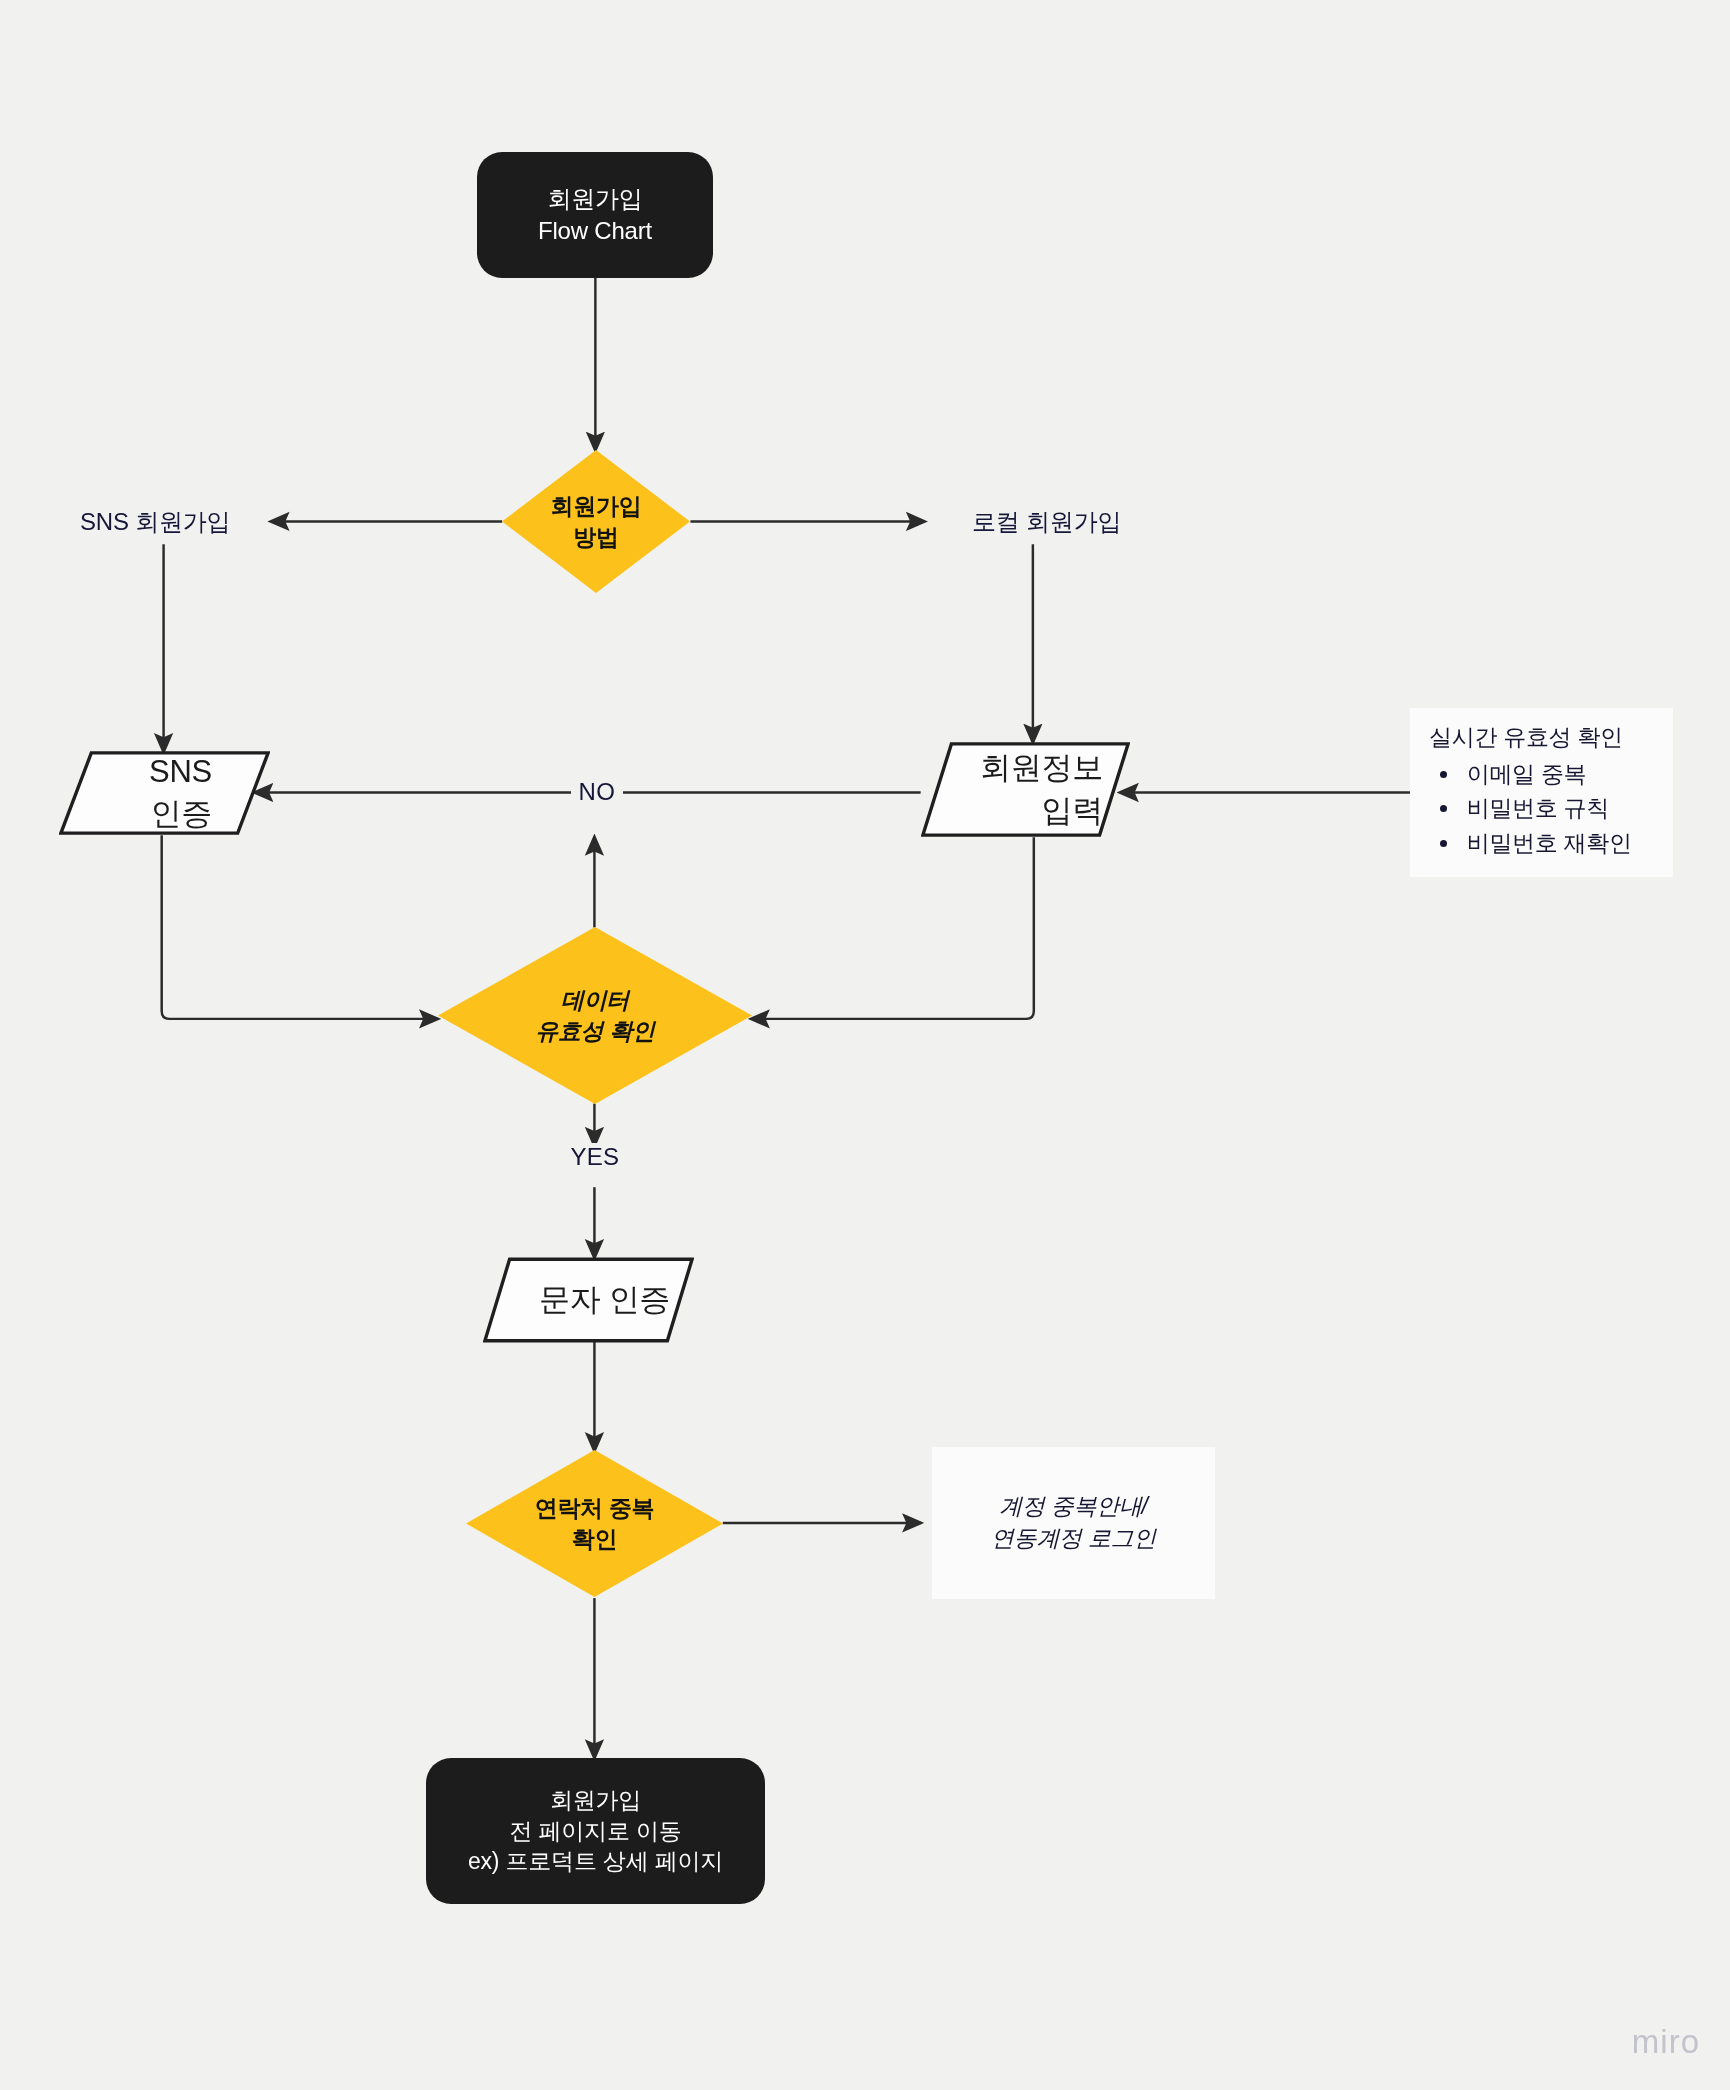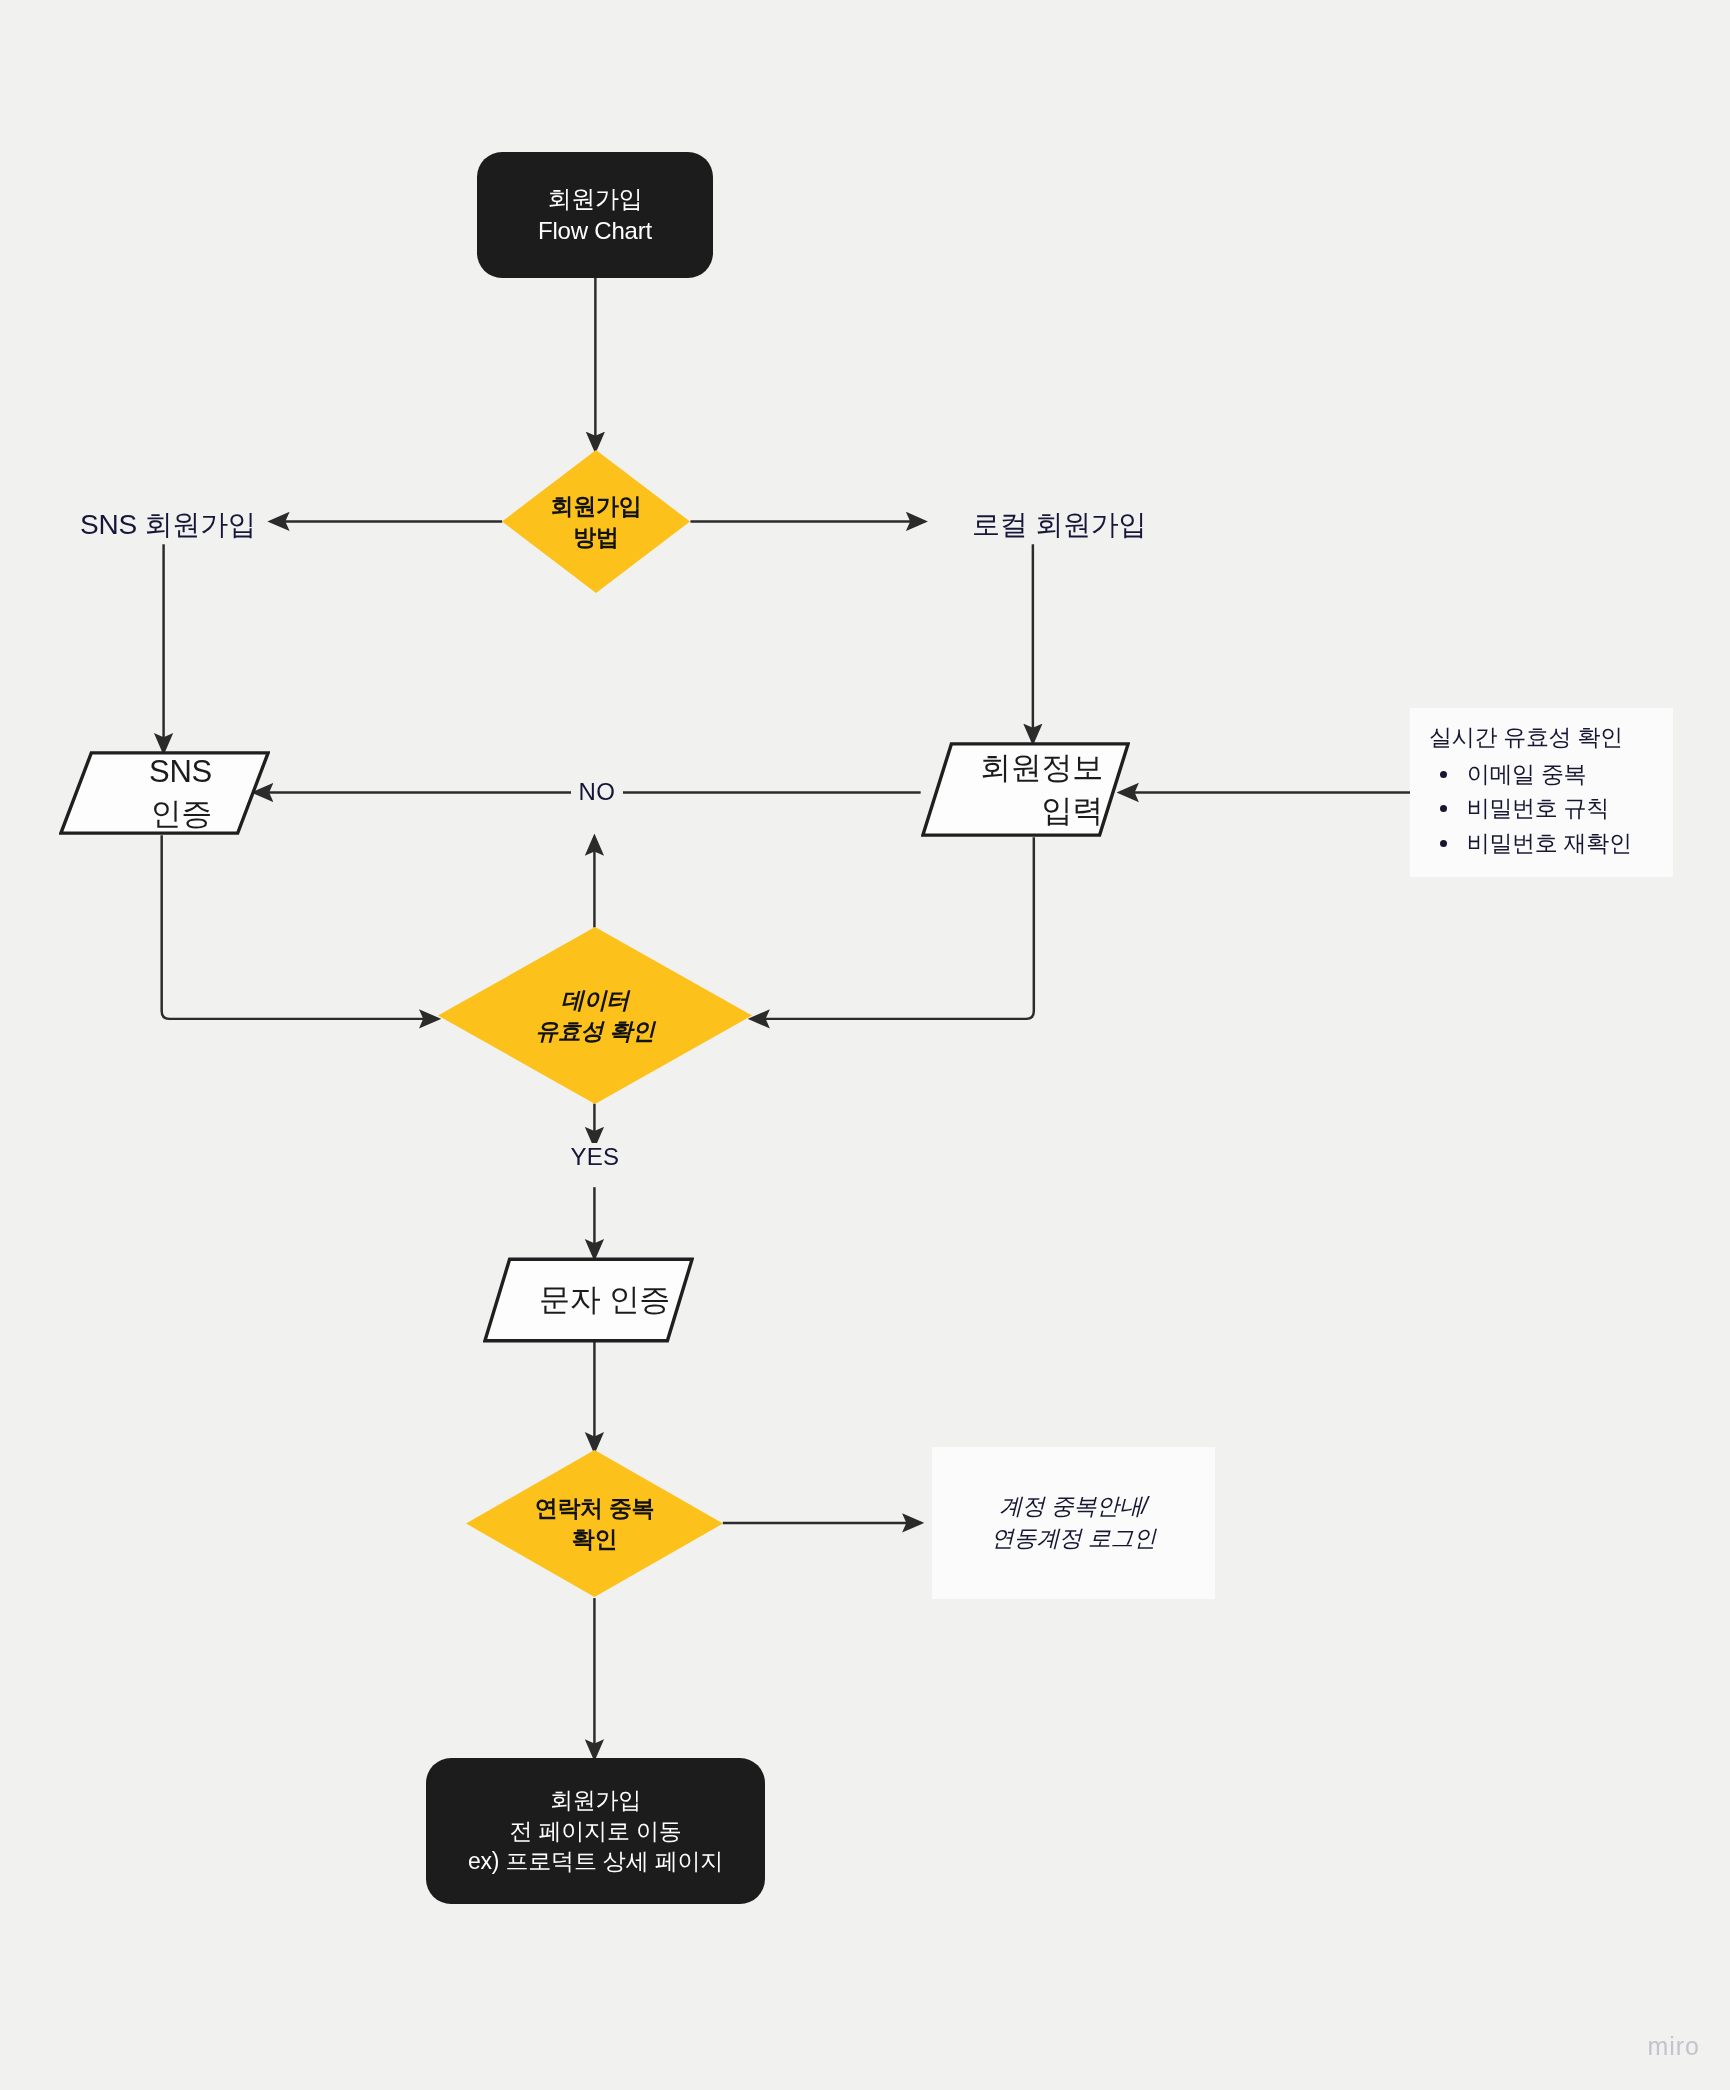--- a/index.html
+++ b/index.html
@@ -126,36 +126,36 @@
     list-style: disc;
   }
   .note-list li {
     margin: 1.9px 0;
     padding-left: 5.7px;
   }
   
   .edge-label {
     position: absolute;
     color: #161638;
-    font-size: 28px;
+    font-size: 24px;
     letter-spacing: -0.2px;
     white-space: nowrap;
   }
   .edge-label.small {
     font-size: 24px;
     letter-spacing: 0.2px;
     background: #f1f1f0;
     padding: 0 7.6px;
   }
   .watermark {
     position: absolute;
     right: 30px;
     bottom: 30px;
     color: #c3c3cc;
-    font-size: 25px;
+    font-size: 33px;
     letter-spacing: 1px;
     font-weight: 400;
   }
 </style>
 </head>
 <body>
 
 <div id="canvas">
 
   <svg class="edges" viewBox="0 0 1819 2198" xmlns="http://www.w3.org/2000/svg">

